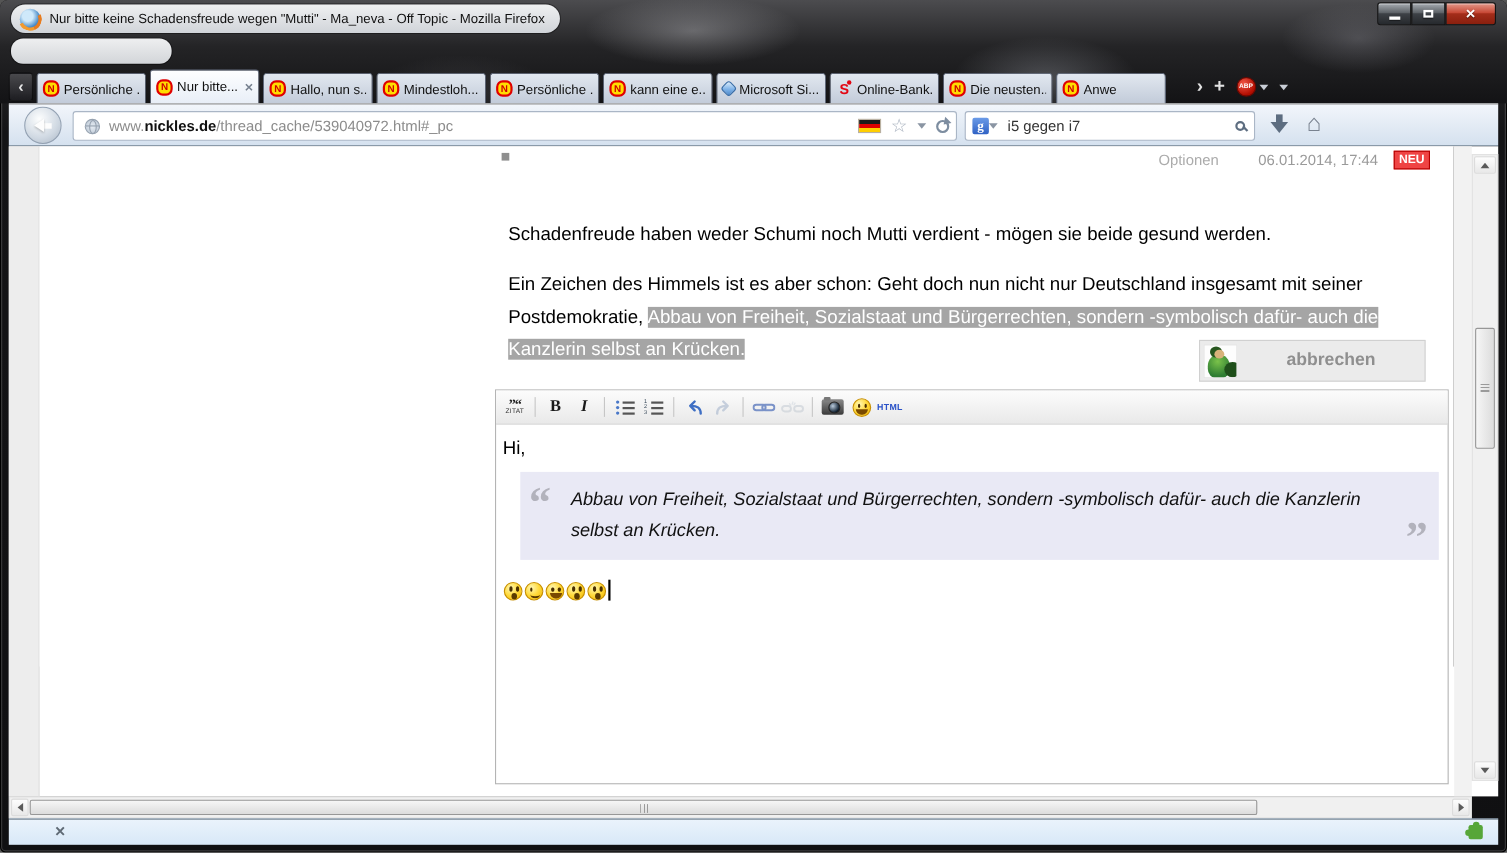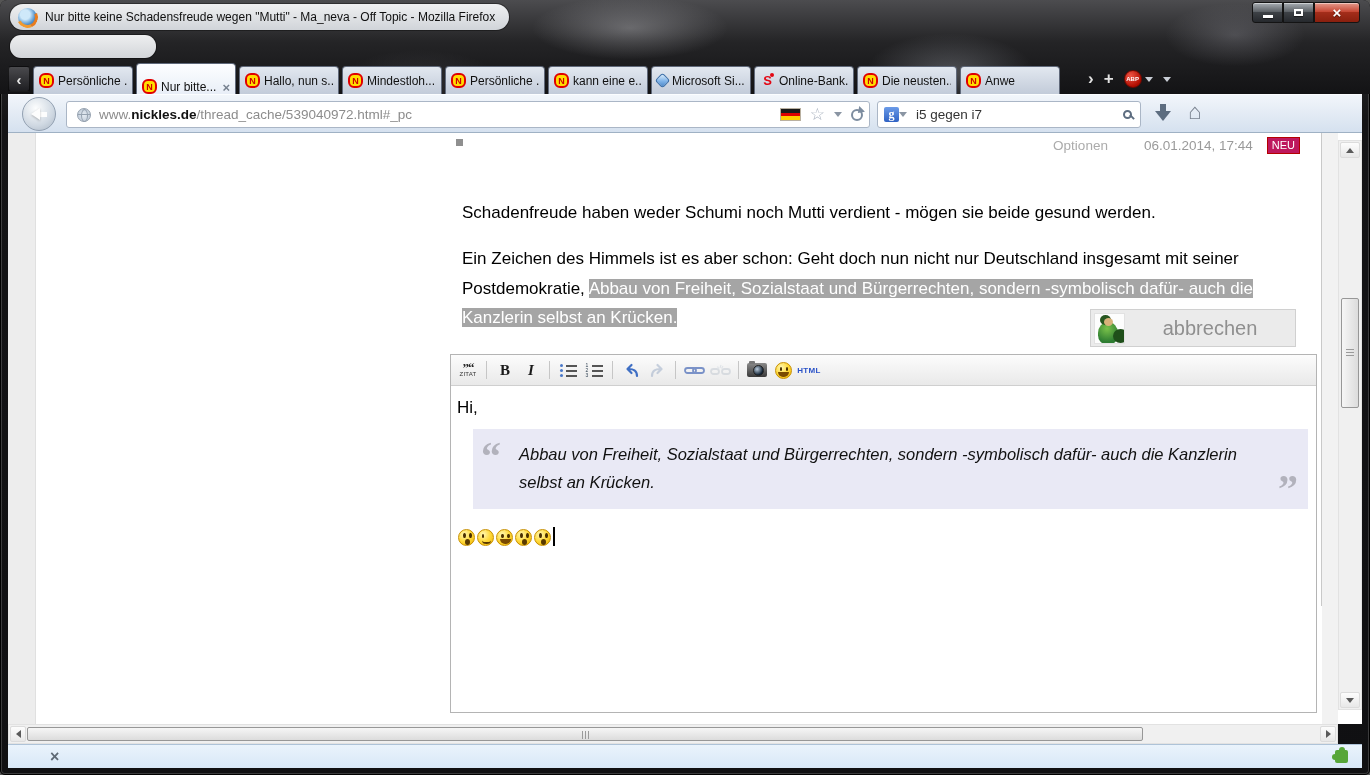--- a/index.html
+++ b/index.html
@@ -44,21 +44,21 @@
   
   .tabrow{position:absolute;left:0;top:60px;width:1370px;height:34px;}
   .tabscroll{position:absolute;width:22px;height:26px;top:6px;display:flex;align-items:center;justify-content:center;
     color:#e6e6e6;font-size:15px;font-weight:bold;background:linear-gradient(rgba(120,120,125,.5),rgba(40,40,45,.5));
     border:1px solid rgba(0,0,0,.6);border-radius:3px;}
   .tabscroll.left{left:8px;}
   .tabs{position:absolute;left:33px;top:0;height:34px;display:flex;align-items:flex-end;gap:3px;}
   .tab{width:100px;height:28px;display:flex;align-items:center;gap:4px;padding:0 5px;overflow:hidden;
     border:1px solid #60697a;border-bottom:none;border-radius:4px 4px 0 0;
     background:linear-gradient(#e2e8f0,#c2cbd9);cursor:pointer;}
-  .tab.active{height:31px;background:linear-gradient(#fdfeff,#e8eef7);align-items:flex-end;}
+  .tab.active{height:31px;background:linear-gradient(#fdfeff,#e8eef7);}
   .tab-label{flex:1;font-size:12px;color:#101010;white-space:nowrap;overflow:hidden;}
   .tab-close{flex:0 0 auto;color:#76808e;font-size:13px;font-weight:bold;line-height:1;}
   .fav{width:15px;height:15px;flex:0 0 auto;position:relative;display:flex;align-items:center;justify-content:center;}
   .fav-nickles{background:#ffdd00;border:2px solid #e00000;border-radius:6px;font-size:9px;font-weight:900;color:#d00000;}
   .fav-nickles::after{content:'N';}
   .fav-gem{background:linear-gradient(135deg,#e0f0fc,#7fb3e8 55%,#4a86c8);border:1px solid #3a6ea8;border-radius:3px;
     transform:rotate(45deg);width:11px;height:11px;}
   .fav-sparkasse{font-size:13px;font-weight:800;color:#e30613;}
   .fav-sparkasse::after{content:'S';}
   .fav-sparkasse::before{content:'';position:absolute;top:0;right:1px;width:4px;height:4px;border-radius:50%;background:#e30613;}
@@ -107,32 +107,32 @@
   
   .content{position:absolute;left:8px;top:133px;width:1354px;height:591px;background:#fff;}
   .left-strip{position:absolute;left:0;top:0;width:28px;height:591px;background:#ededed;border-right:1px solid #e0e0e0;}
   .page{position:absolute;left:28px;top:0;width:1286px;height:473px;background:#fff;border-right:1px solid #c9c9c9;}
   .gap-strip{position:absolute;left:1314px;top:0;width:16px;height:591px;background:#f2f2f2;}
   .post-area{position:absolute;left:414px;top:0;width:866px;height:591px;font-size:17px;color:#000;}
   .post-header{position:absolute;left:0;top:4px;width:850px;display:flex;justify-content:flex-end;align-items:center;gap:14px;}
   .collapse-sq{position:absolute;left:6px;top:6px;width:7px;height:7px;background:#8f8f8f;}
   .options-link{font-size:13.5px;color:#ababab;}
   .post-date{font-size:13.5px;color:#9a9a9a;margin-left:22px;}
-  .neu-badge{font-size:11px;font-weight:normal;color:#fff;background:#be185d;border:1px solid #b50000;padding:1px 4px;line-height:1.2;}
+  .neu-badge{font-size:11px;font-weight:bold;color:#fff;background:#ef4444;border:1px solid #b50000;padding:1px 4px;line-height:1.2;}
   .post-p1{position:absolute;left:12px;top:48px;width:830px;line-height:29px;}
   .post-p2{position:absolute;left:12px;top:94px;width:822px;line-height:29.5px;}
   .sel{background:#a5a5a5;color:#fff;}
   .cancel-btn{position:absolute;left:640px;top:176px;width:206px;height:38px;background:#ebebeb;border:1px solid #d0d0d0;
     display:flex;align-items:center;cursor:pointer;}
   .avatar{width:31px;height:31px;margin-left:3px;flex:0 0 auto;position:relative;background:#fdfdfd;border:1px solid #e2e2e2;overflow:hidden;}
   .avatar::before{content:'';position:absolute;left:3px;top:8px;width:20px;height:22px;border-radius:50% 50% 40% 40%;
     background:radial-gradient(circle at 45% 30%,#7ac24a,#2e7d32 70%);}
   .avatar::after{content:'';position:absolute;left:9px;top:4px;width:9px;height:8px;border-radius:50%;
     background:#d8b27a;box-shadow:-3px -2px 0 1px #27561f, 12px 14px 0 3px #1f4f1a;}
-  .cancel-label{flex:1;text-align:center;font-size:20px;font-weight:normal;color:#8f8f8f;}
+  .cancel-label{flex:1;text-align:center;font-size:16px;font-weight:bold;color:#8f8f8f;}
   
   .editor{position:absolute;left:0;top:221px;width:867px;height:359px;border:1px solid #b4b4b4;background:#fff;}
   .ed-toolbar{height:31px;background:linear-gradient(#fcfcfc,#e9e9e9);border-bottom:1px solid #cfcfcf;
     display:flex;align-items:center;padding:0 4px;}
   .tb-btn{min-width:26px;height:26px;display:flex;flex-direction:column;align-items:center;justify-content:center;cursor:pointer;}
   .tb-sep{width:1px;height:18px;background:#c6c6c6;margin:0 5px;}
   .tb-disabled{opacity:.45;}
   .zitat-q{font-family:"Liberation Serif",serif;font-weight:bold;font-size:13px;line-height:7px;color:#222;}
   .zitat-q::before{content:'”“';letter-spacing:-1px;}
   .zitat-lbl{font-size:6px;color:#333;letter-spacing:.2px;}

